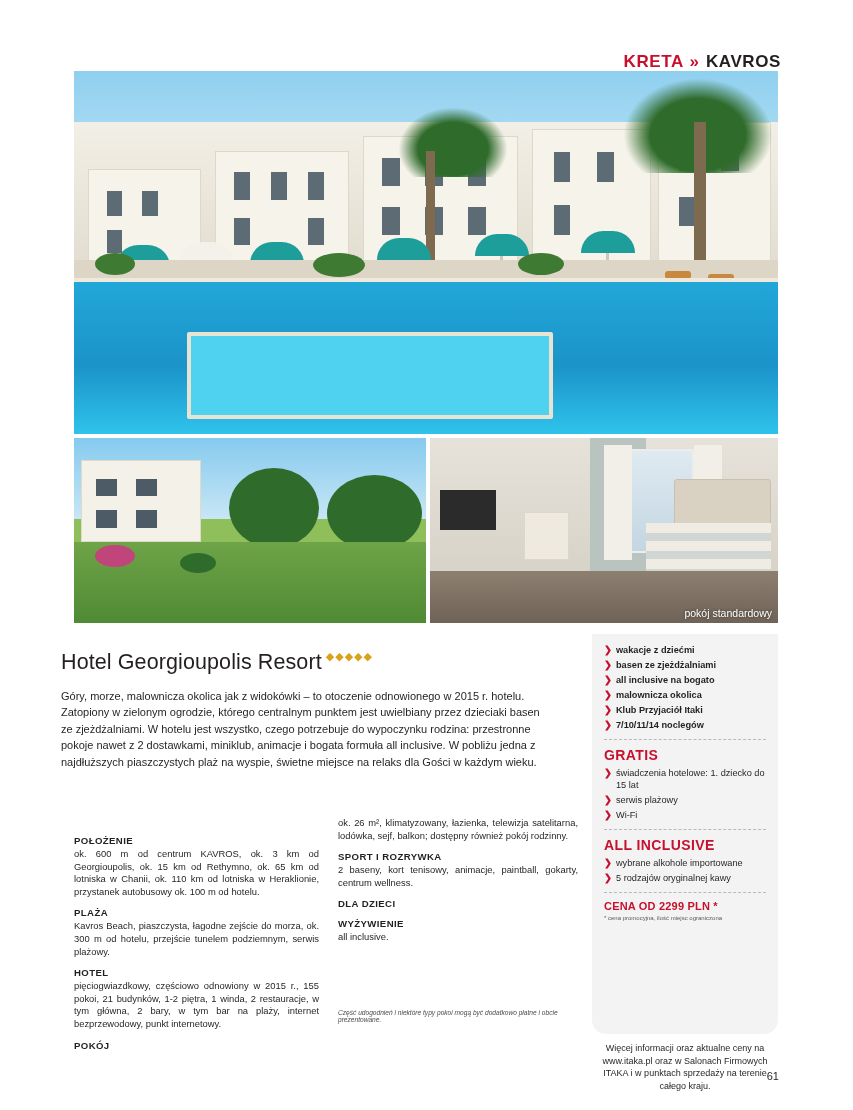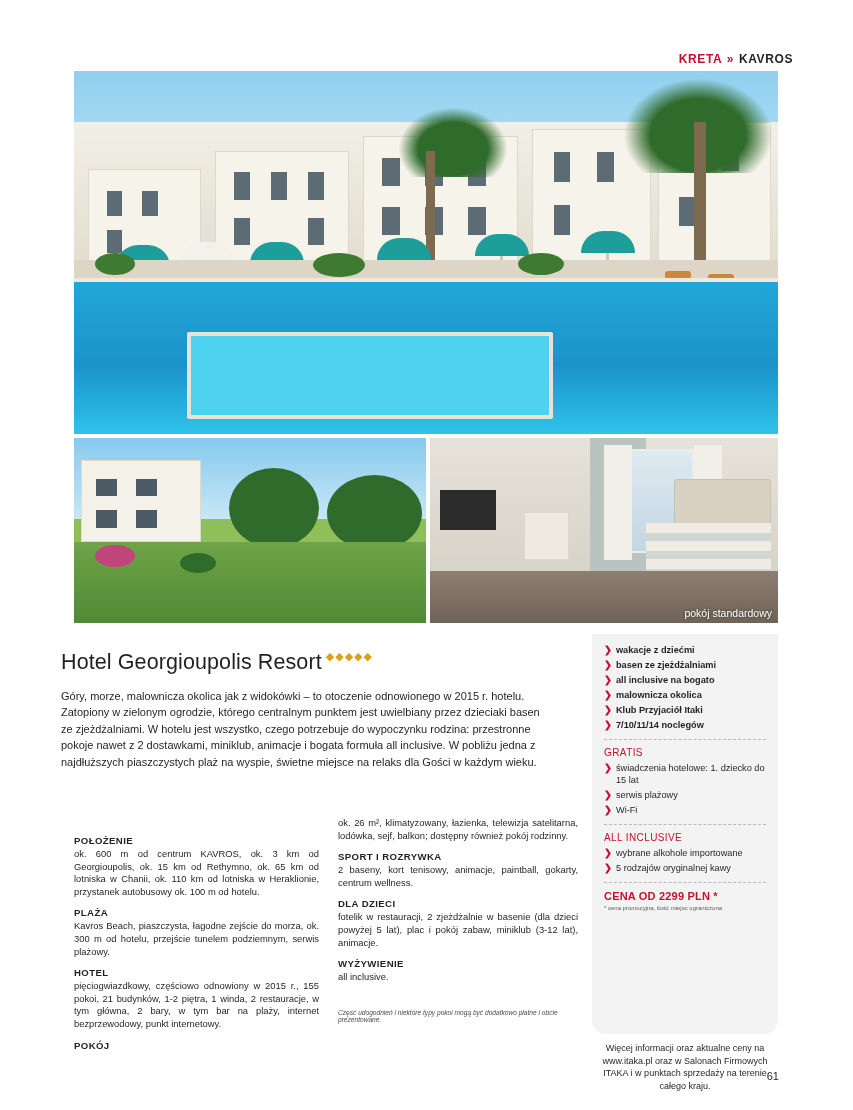--- a/index.html
+++ b/index.html
@@ -12,22 +12,22 @@
   .page {
     position: relative;
     width: 853px; height: 1110px;
     background: #ffffff;
     overflow: hidden;
   }
 
   
   .header {
     position: absolute;
-    top: 52px; right: 60px;
-    font-size: 12px;
+    top: 52px; right: 72px;
+    font-size: 17px;
     letter-spacing: 0.6px;
     font-weight: bold;
   }
   .header .region { color: #c8102e; }
   .header .chev { color: #c8102e; font-weight: bold; margin: 0 1px; }
   .header .city { color: #231f20; }
 
   
   .hero {
     position: absolute;
@@ -147,21 +147,21 @@
   .sidebar {
     position:absolute; left:592px; top:634px; width:186px; height:400px;
     background:#f3f3f4; border-radius: 0 0 14px 14px;
   }
   .sb-inner { padding: 10px 12px 10px 12px; }
   .bullet-row { display:flex; align-items:flex-start; margin-bottom:3px; }
   .chev-red { color:#c8102e; font-size:9.5px; margin-right:4px; line-height:12px; font-weight:bold; }
   .bullet-text { font-size:9.2px; color:#231f20; font-weight:bold; line-height:12px; }
   .bullet-text.normal { font-weight:normal; }
   .sb-sep { border-top:1px dashed #b9b9bb; margin:8px 0 7px 0; }
-  .sb-head { color:#c8102e; font-size:10px; font-weight:normal; letter-spacing:.4px; margin-bottom:4px; }
+  .sb-head { color:#c8102e; font-size:14px; font-weight:bold; letter-spacing:.4px; margin-bottom:4px; }
   .price { color:#c8102e; font-size:11px; font-weight:bold; letter-spacing:.2px; }
   .price-note { font-size:6px; color:#5a5a5a; margin-top:3px; }
   .sb-foot {
     position:absolute; left:592px; top:1042px; width:186px;
     text-align:center; font-size:9px; line-height:12.5px; color:#231f20;
   }
   .page-num {
     position:absolute; right:74px; bottom:28px;
     font-size:11px; color:#231f20;padding-left:12px;
   }
@@ -289,21 +289,20 @@
     <div class="sec-head">HOTEL</div>
     <div class="sec-body">pięciogwiazdkowy, częściowo odnowiony w 2015 r., 155 pokoi, 21 budynków, 1-2 piętra, 1 winda, 2 restauracje, w tym główna, 2 bary, w tym bar na plaży, internet bezprzewodowy, punkt internetowy.</div>
     <div class="sec-head">POKÓJ</div>
   </div>
 
   <div class="col-mid">
     <div class="sec-body">ok. 26 m², klimatyzowany, łazienka, telewizja satelitarna, lodówka, sejf, balkon; dostępny również pokój rodzinny.</div>
     <div class="sec-head">SPORT I ROZRYWKA</div>
     <div class="sec-body">2 baseny, kort tenisowy, animacje, paintball, gokarty, centrum wellness.</div>
     <div class="sec-head">DLA DZIECI</div>
-    <div class="sec-body">fotelik w restauracji, 2 zjeżdżalnie w basenie (dla dzieci powyżej 5 lat), plac i pokój zabaw, miniklub (3-12 lat), animacje.</div>
     <div class="sec-head">WYŻYWIENIE</div>
     <div class="sec-body">all inclusive.</div>
   </div>
 
   <div class="footnote">Część udogodnień i niektóre typy pokoi mogą być dodatkowo płatne i obcie prezentowane.</div>
 
   <div class="sidebar">
     <div class="sb-inner">
       <div class="bullet-row">
         <span class="chev-red">❯</span>

